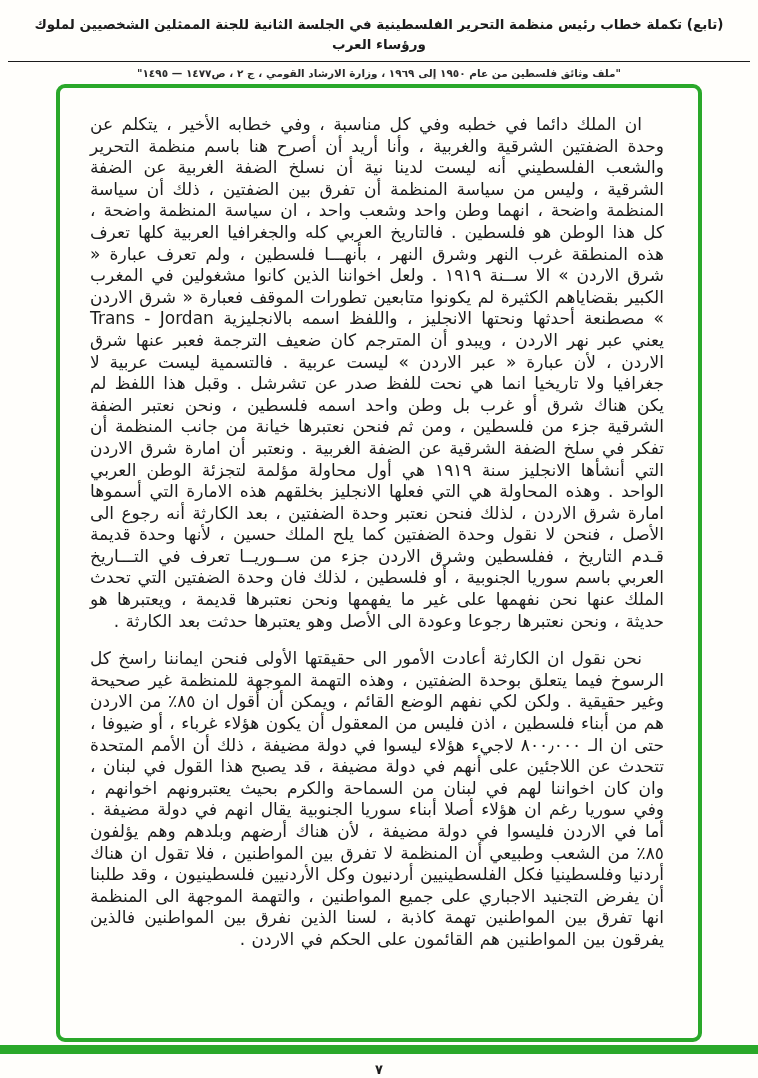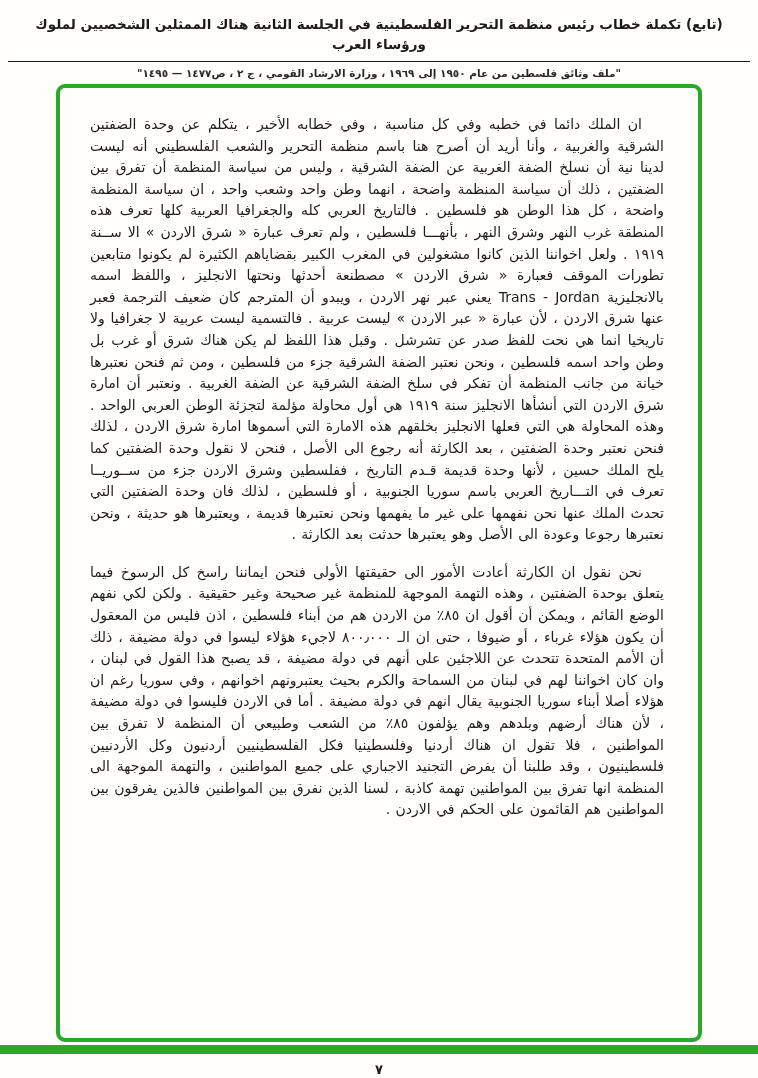--- a/index.html
+++ b/index.html
@@ -51,21 +51,21 @@
     box-sizing: border-box;
     padding: 26px 34px 10px 30px;
     background: #fffefb;
     overflow: hidden;
   }
   .doc-frame p {
     direction: rtl;
     unicode-bidi: plaintext;
     text-align: justify;
     text-align-last: right;
-    font-size: 14px;
+    font-size: 17px;
     line-height: 21.6px;
     margin: 0 0 16px 0;
     text-indent: 22px;
     word-spacing: 1px;
   }
   .bottom-bar {
     position: absolute;
     left: 0;
     right: 0;
     bottom: 24px;
@@ -82,21 +82,21 @@
     font-weight: bold;
     direction: rtl;
   }
 </style>
 </head>
 <body>
 
 <div class="page">
 
   <div class="header">
-    <div class="header-title">(تابع) تكملة خطاب رئيس منظمة التحرير الفلسطينية في الجلسة الثانية هناك الممثلين الشخصيين لملوك ورؤساء العرب</div>
+    <div class="header-title">(تابع) تكملة خطاب رئيس منظمة التحرير الفلسطينية في الجلسة الثانية للجنة الممثلين الشخصيين لملوك ورؤساء العرب</div>
     <hr class="header-rule">
     <div class="header-citation">"ملف وثائق فلسطين من عام ١٩٥٠ إلى ١٩٦٩ ، وزارة الارشاد القومي ، ج ٢ ، ص١٤٧٧ — ١٤٩٥"</div>
   </div>
 
   <div class="doc-frame">
     <p>ان الملك دائما في خطبه وفي كل مناسبة ، وفي خطابه الأخير ، يتكلم عن وحدة الضفتين الشرقية والغربية ، وأنا أريد أن أصرح هنا باسم منظمة التحرير والشعب الفلسطيني أنه ليست لدينا نية أن نسلخ الضفة الغربية عن الضفة الشرقية ، وليس من سياسة المنظمة أن تفرق بين الضفتين ، ذلك أن سياسة المنظمة واضحة ، انهما وطن واحد وشعب واحد ، ان سياسة المنظمة واضحة ، كل هذا الوطن هو فلسطين . فالتاريخ العربي كله والجغرافيا العربية كلها تعرف هذه المنطقة غرب النهر وشرق النهر ، بأنهـــا فلسطين ، ولم تعرف عبارة « شرق الاردن » الا ســنة ١٩١٩ . ولعل اخواننا الذين كانوا مشغولين في المغرب الكبير بقضاياهم الكثيرة لم يكونوا متابعين تطورات الموقف فعبارة « شرق الاردن » مصطنعة أحدثها ونحتها الانجليز ، واللفظ اسمه بالانجليزية Trans - Jordan يعني عبر نهر الاردن ، ويبدو أن المترجم كان ضعيف الترجمة فعبر عنها شرق الاردن ، لأن عبارة « عبر الاردن » ليست عربية . فالتسمية ليست عربية لا جغرافيا ولا تاريخيا انما هي نحت للفظ صدر عن تشرشل . وقبل هذا اللفظ لم يكن هناك شرق أو غرب بل وطن واحد اسمه فلسطين ، ونحن نعتبر الضفة الشرقية جزء من فلسطين ، ومن ثم فنحن نعتبرها خيانة من جانب المنظمة أن تفكر في سلخ الضفة الشرقية عن الضفة الغربية . ونعتبر أن امارة شرق الاردن التي أنشأها الانجليز سنة ١٩١٩ هي أول محاولة مؤلمة لتجزئة الوطن العربي الواحد . وهذه المحاولة هي التي فعلها الانجليز بخلقهم هذه الامارة التي أسموها امارة شرق الاردن ، لذلك فنحن نعتبر وحدة الضفتين ، بعد الكارثة أنه رجوع الى الأصل ، فنحن لا نقول وحدة الضفتين كما يلح الملك حسين ، لأنها وحدة قديمة قـدم التاريخ ، ففلسطين وشرق الاردن جزء من ســوريــا تعرف في التـــاريخ العربي باسم سوريا الجنوبية ، أو فلسطين ، لذلك فان وحدة الضفتين التي تحدث الملك عنها نحن نفهمها على غير ما يفهمها ونحن نعتبرها قديمة ، ويعتبرها هو حديثة ، ونحن نعتبرها رجوعا وعودة الى الأصل وهو يعتبرها حدثت بعد الكارثة .</p>
     <p>نحن نقول ان الكارثة أعادت الأمور الى حقيقتها الأولى فنحن ايماننا راسخ كل الرسوخ فيما يتعلق بوحدة الضفتين ، وهذه التهمة الموجهة للمنظمة غير صحيحة وغير حقيقية . ولكن لكي نفهم الوضع القائم ، ويمكن أن أقول ان ٨٥٪ من الاردن هم من أبناء فلسطين ، اذن فليس من المعقول أن يكون هؤلاء غرباء ، أو ضيوفا ، حتى ان الـ ٨٠٠٫٠٠٠ لاجيء هؤلاء ليسوا في دولة مضيفة ، ذلك أن الأمم المتحدة تتحدث عن اللاجئين على أنهم في دولة مضيفة ، قد يصبح هذا القول في لبنان ، وان كان اخواننا لهم في لبنان من السماحة والكرم بحيث يعتبرونهم اخوانهم ، وفي سوريا رغم ان هؤلاء أصلا أبناء سوريا الجنوبية يقال انهم في دولة مضيفة . أما في الاردن فليسوا في دولة مضيفة ، لأن هناك أرضهم وبلدهم وهم يؤلفون ٨٥٪ من الشعب وطبيعي أن المنظمة لا تفرق بين المواطنين ، فلا تقول ان هناك أردنيا وفلسطينيا فكل الفلسطينيين أردنيون وكل الأردنيين فلسطينيون ، وقد طلبنا أن يفرض التجنيد الاجباري على جميع المواطنين ، والتهمة الموجهة الى المنظمة انها تفرق بين المواطنين تهمة كاذبة ، لسنا الذين نفرق بين المواطنين فالذين يفرقون بين المواطنين هم القائمون على الحكم في الاردن .</p>
   </div>
 
   <div class="bottom-bar"></div>

